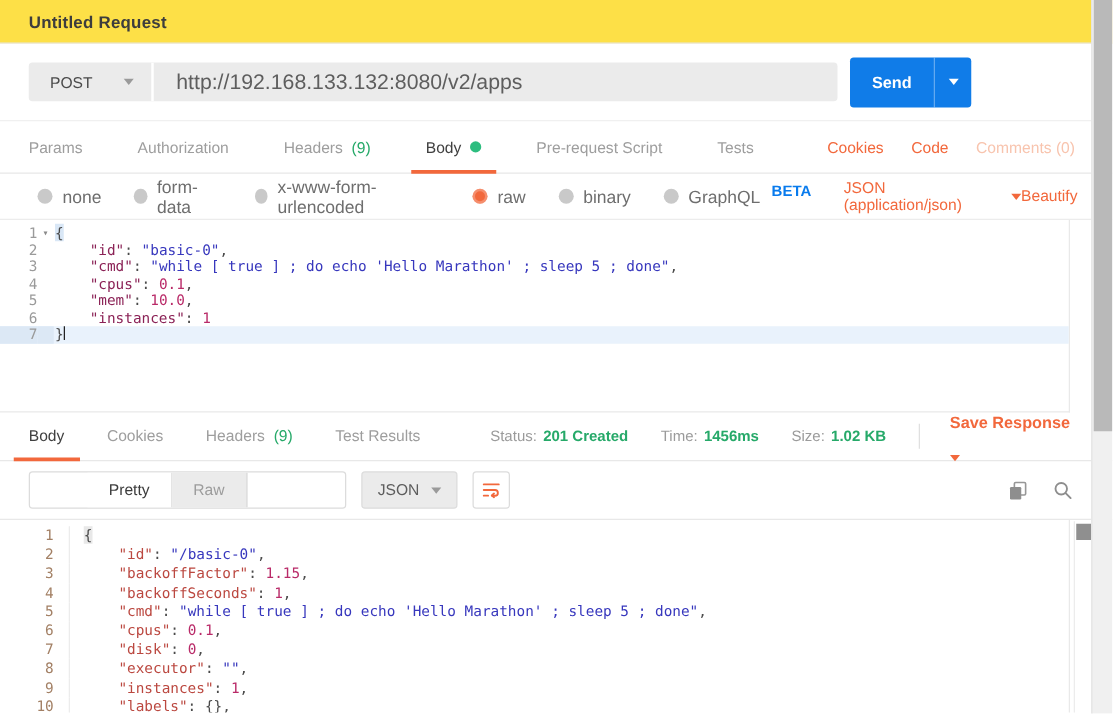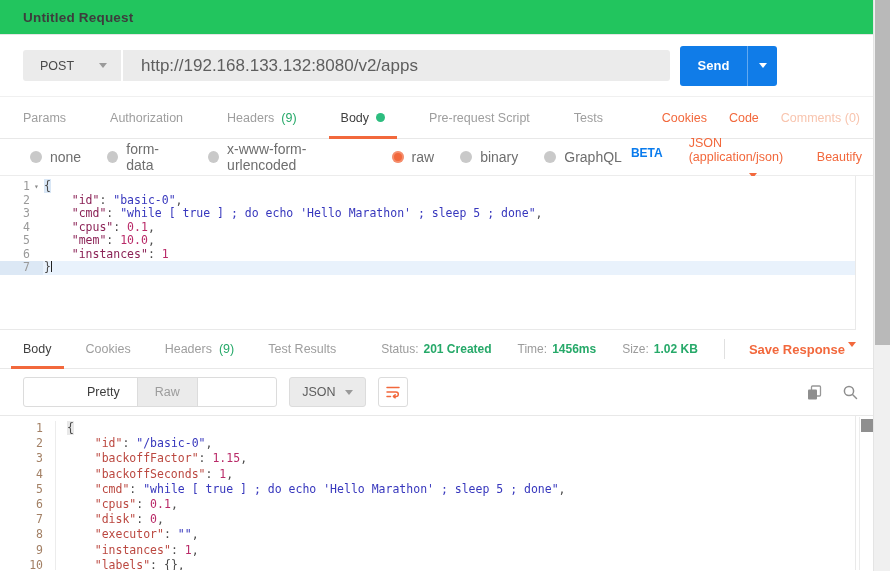--- a/index.html
+++ b/index.html
@@ -2,21 +2,21 @@
 <html style="--orange: #f2683c; --green: #26a969; --blue: #107ce8; --blue2: #097bed;"><head>
 <meta charset="utf-8">
 <style>
   * { margin:0; padding:0; box-sizing:border-box; }
   html,body { width:890px; height:571px; overflow:hidden; background:#fff;
     font-family:"Liberation Sans", sans-serif; }
   #app { position:relative; width:890px; height:571px; background:#fff; overflow:hidden; }
   .mono { font-family:"DejaVu Sans Mono", monospace; }
 
   
-  .titlebar { height:35px; background:#22c55e; border-bottom:1px solid #e5e5e5;
+  .titlebar { height:35px; background:#fde047; border-bottom:1px solid #e5e5e5;
     display:flex; align-items:center; padding-left:23px; }
   .titlebar .title { font-size:13.5px; font-weight:700; color:#3d3d3d; letter-spacing:.2px; }
 
   
   .reqbar { height:62px; background:#fff; border-bottom:1px solid #f0f0f0;
     display:flex; align-items:center; padding:0 0 0 23px; }
   .method-url { display:flex; height:31px; width:647px; background:#ebebeb; border-radius:3px; overflow:hidden; }
   .method { width:100px; display:flex; align-items:center; justify-content:space-between;
     padding:0 14px 0 17px; border-right:2px solid #fff; cursor:pointer; }
   .method .m-label { font-size:12.5px; color:#4a4a4a; font-weight:400; }
@@ -54,21 +54,21 @@
   .tab-link.muted { color:#f8c4ae; }
 
   
   .optsrow { height:37px; border-bottom:1px solid #ececec; display:flex; align-items:center;
     padding:0 28px 0 30px; }
   .radio { display:flex; align-items:center; gap:8px; cursor:pointer; margin-right:26px; }
   .radio .circ { width:12px; height:12px; border-radius:50%; background:#c9c9c9; }
   .radio.sel .circ { background:var(--orange); box-shadow:inset 0 0 0 2px rgba(255,255,255,.25); }
   .radio .r-label { font-size:14px; color:#6e6e6e; }
   .radio sup { font-size:12px; font-weight:700; color:var(--blue2); margin-left:1px; top:-4px; position:relative; }
-  .ctype { display:flex; align-items:center; gap:9px; cursor:pointer;flex-direction:column; }
+  .ctype { display:flex; align-items:center; gap:9px; cursor:pointer; }
   .ctype .c-label { font-size:12.5px; color:var(--orange); }
   .ctype .caret-down { border-top-color:var(--orange); }
   .beautify { margin-left:auto; font-size:12.5px; color:var(--orange); cursor:pointer; }
 
   
   .editor { position:relative; background:#fff; }
   .ed-line { display:flex; white-space:pre; }
   .gut { flex:none; display:flex; justify-content:flex-end; color:#9a9a9a; }
   .code { flex:1; color:#4a4a4a; }
 
@@ -96,21 +96,21 @@
 
   
   .resmeta { height:39px; border-bottom:1px solid #e8e8e8; display:flex; align-items:stretch;
     padding:0 34px 0 23px; }
   .resmeta .tabs { gap:34px; }
   .meta-right { margin-left:auto; display:flex; align-items:center; gap:8px; }
   .meta-pair { display:flex; gap:5px; margin-right:18px; font-size:12px; }
   .meta-pair .ml { color:#9b9b9b; }
   .meta-pair .mv { color:var(--green); font-weight:600; }
   .meta-div { width:1px; height:20px; background:#e0e0e0; margin-right:16px; }
-  .save-resp { display:flex; align-items:flex-start; gap:3px; cursor:pointer; }
+  .save-resp { display:flex; align-items:flex-start; gap:19px; cursor:pointer;flex-direction:column; }
   .save-resp .sr-label { font-size:13px; font-weight:600; color:var(--orange); }
   .save-resp .caret-down { border-top-color:var(--orange); }
 
   
   .restool { height:46px; display:flex; align-items:center; padding:0 30px 0 23px; }
   .seg { display:flex; border:1px solid #dcdcdc; border-radius:3px; overflow:hidden; height:30px;padding-left:46px; }
   .seg-btn { display:flex; align-items:center; padding:0 17px; font-size:12.5px; color:#9c9c9c;
     background:#ebebeb; cursor:pointer; border-right:1px solid #dcdcdc; }
   .seg-btn:last-child { border-right:none;margin-top:38px; }
   .seg-btn.active { background:#fff; color:#3c3c3c; }

